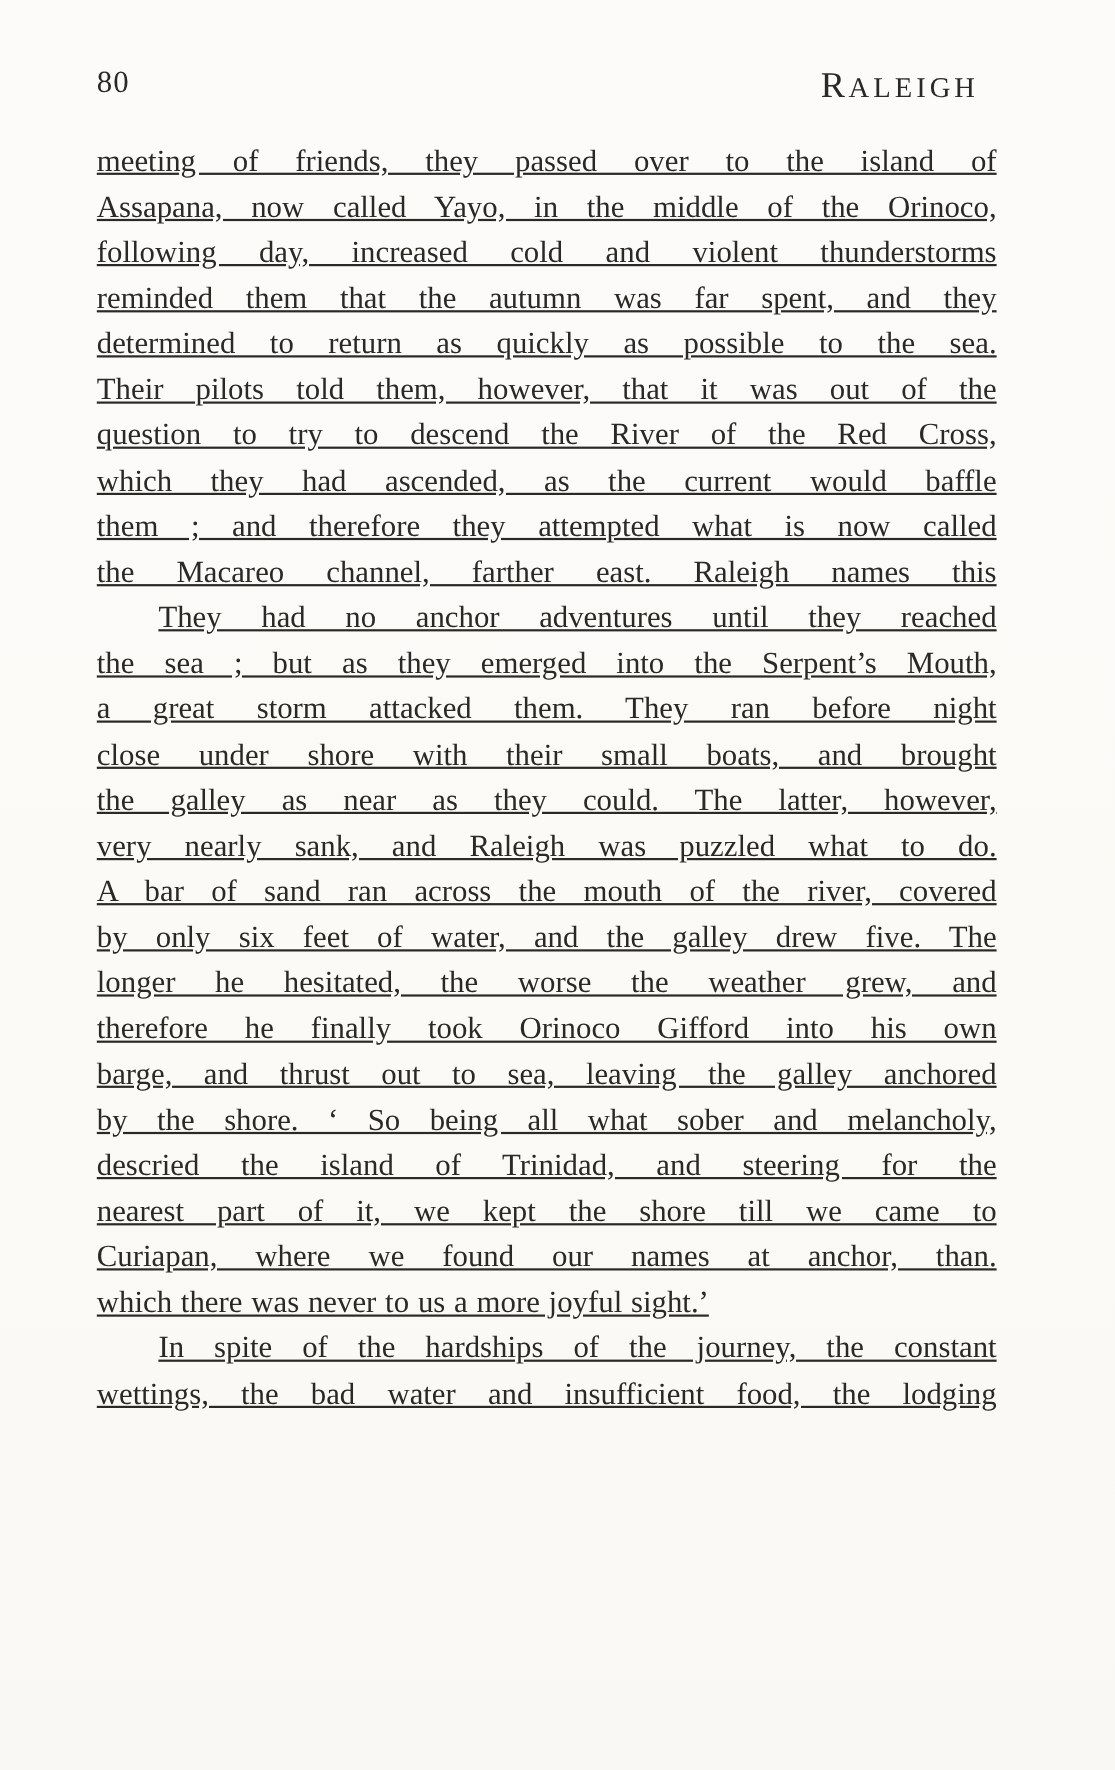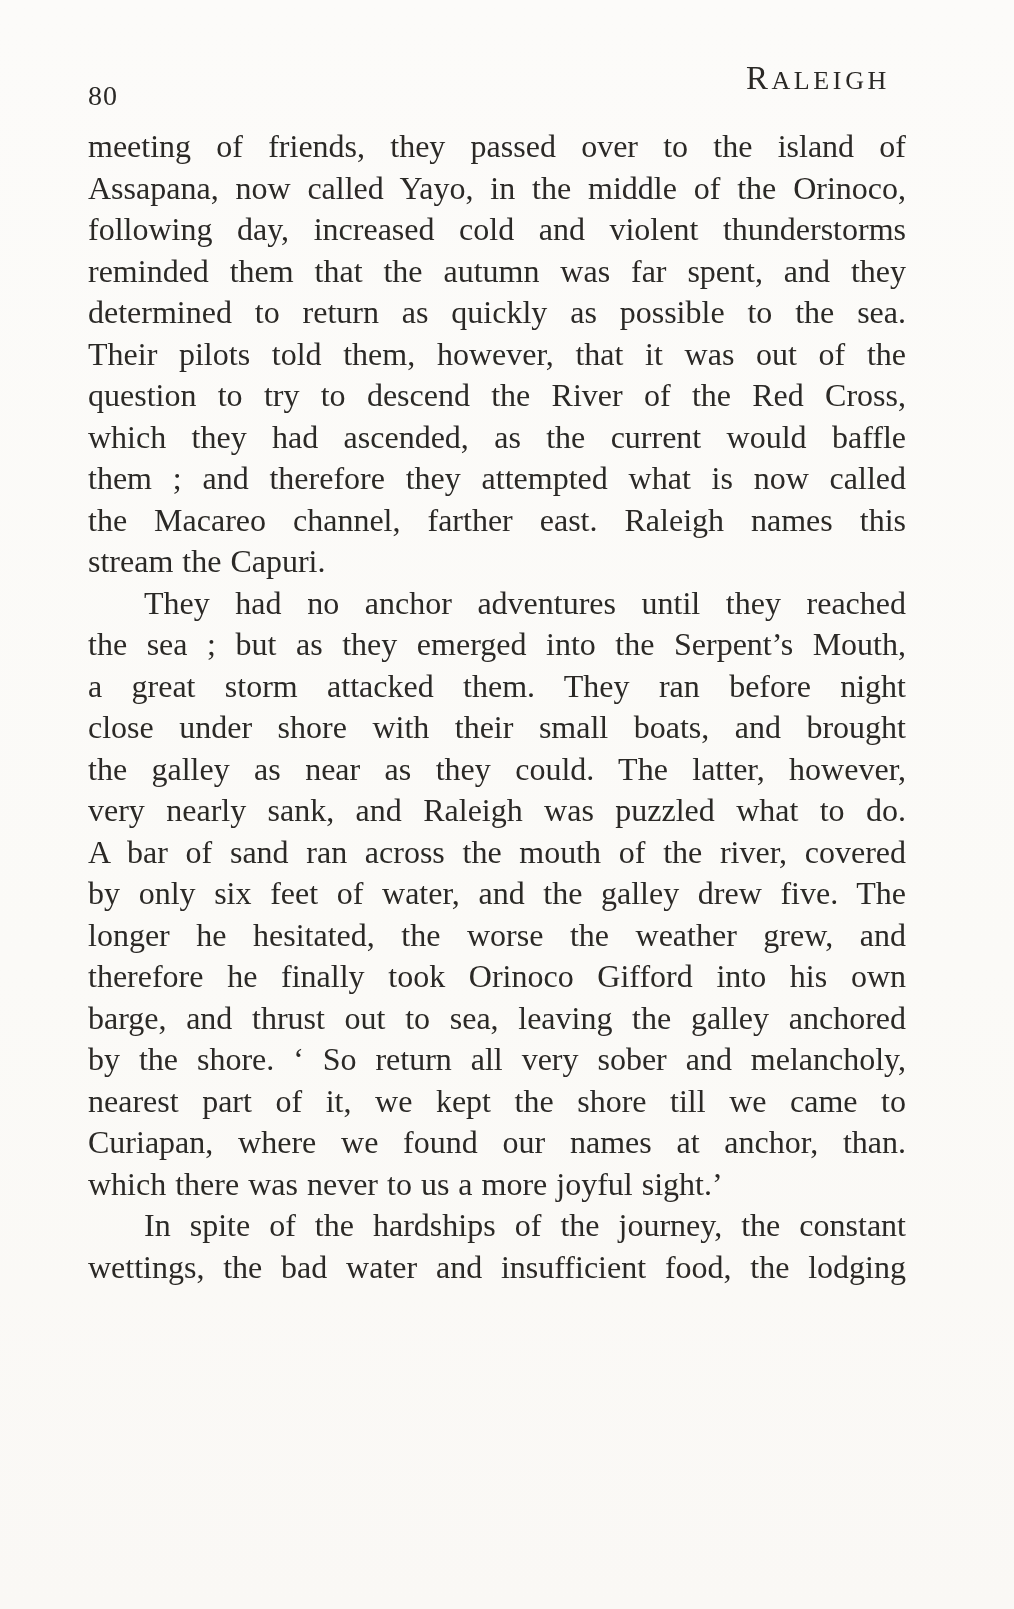--- a/index.html
+++ b/index.html
@@ -21,21 +21,21 @@
   .running-header {
     position: absolute;
     top: 60px;
     left: 88px;
     width: 818px;
     height: 40px;
   }
   .page-number {
     position: absolute;
     left: 0;
-    top: 20px;
+    top: 0;
     font-size: 28px;
     letter-spacing: 1px;
   }
   .running-title {
     position: absolute;
     left: 0;
     right: 16px;
     top: 0;
     text-align: right;
     font-size: 26px;
@@ -44,22 +44,23 @@
   }
   .running-title::first-letter {
     font-size: 33px;
     letter-spacing: 0.10em;
   }
   .page-body {
     position: absolute;
     top: 126px;
     left: 88px;
     width: 818px;
-    font-size: 32px;
+    font-size: 28px;
     line-height: 41.5px;
+    text-decoration: underline;
   }
   section.paragraph {
     margin: 0;
     padding: 0;
   }
   .line {
     text-align: justify;
     text-align-last: justify;
     white-space: normal;
     word-spacing: 1px;
@@ -86,35 +87,35 @@
         <div class="line">meeting of friends, they passed over to the island of</div>
         <div class="line">Assapana, now called Yayo, in the middle of the Orinoco,</div>
         <div class="line">following day, increased cold and violent thunderstorms</div>
         <div class="line">reminded them that the autumn was far spent, and they</div>
         <div class="line">determined to return as quickly as possible to the sea.</div>
         <div class="line">Their pilots told them, however, that it was out of the</div>
         <div class="line">question to try to descend the River of the Red Cross,</div>
         <div class="line">which they had ascended, as the current would baffle</div>
         <div class="line">them ; and therefore they attempted what is now called</div>
         <div class="line">the Macareo channel, farther east.   Raleigh names this</div>
-        <div class="line last">stream the Capuri.</div>
       </section>
       <section class="paragraph">
         <div class="line indent">They had no anchor adventures until they reached</div>
         <div class="line">the sea ;  but as they emerged into the Serpent’s Mouth,</div>
         <div class="line">a great storm attacked them.   They ran before night</div>
         <div class="line">close under shore with their small boats, and brought</div>
         <div class="line">the galley as near as they could.   The latter, however,</div>
         <div class="line">very nearly sank, and Raleigh was puzzled what to do.</div>
         <div class="line">A bar of sand ran across the mouth of the river, covered</div>
         <div class="line">by only six feet of water, and the galley drew five.  The</div>
         <div class="line">longer he hesitated, the worse the weather grew, and</div>
         <div class="line">therefore he finally took Orinoco Gifford into his own</div>
         <div class="line">barge, and thrust out to sea, leaving the galley anchored</div>
-        <div class="line">by the shore.  ‘ So return all very sober and melancholy,</div>
+        <div class="line">by the shore.  ‘ So being all what sober and melancholy,</div>
+        <div class="line">descried the island of Trinidad, and steering for the</div>
         <div class="line">nearest part of it, we kept the shore till we came to</div>
         <div class="line">Curiapan, where we found our names at anchor, than.</div>
         <div class="line last">which there was never to us a more joyful sight.’</div>
       </section>
       <section class="paragraph">
         <div class="line indent">In spite of the hardships of the journey, the constant</div>
         <div class="line">wettings, the bad water and insufficient food, the lodging</div>
       </section>
     </main>
 </div>

